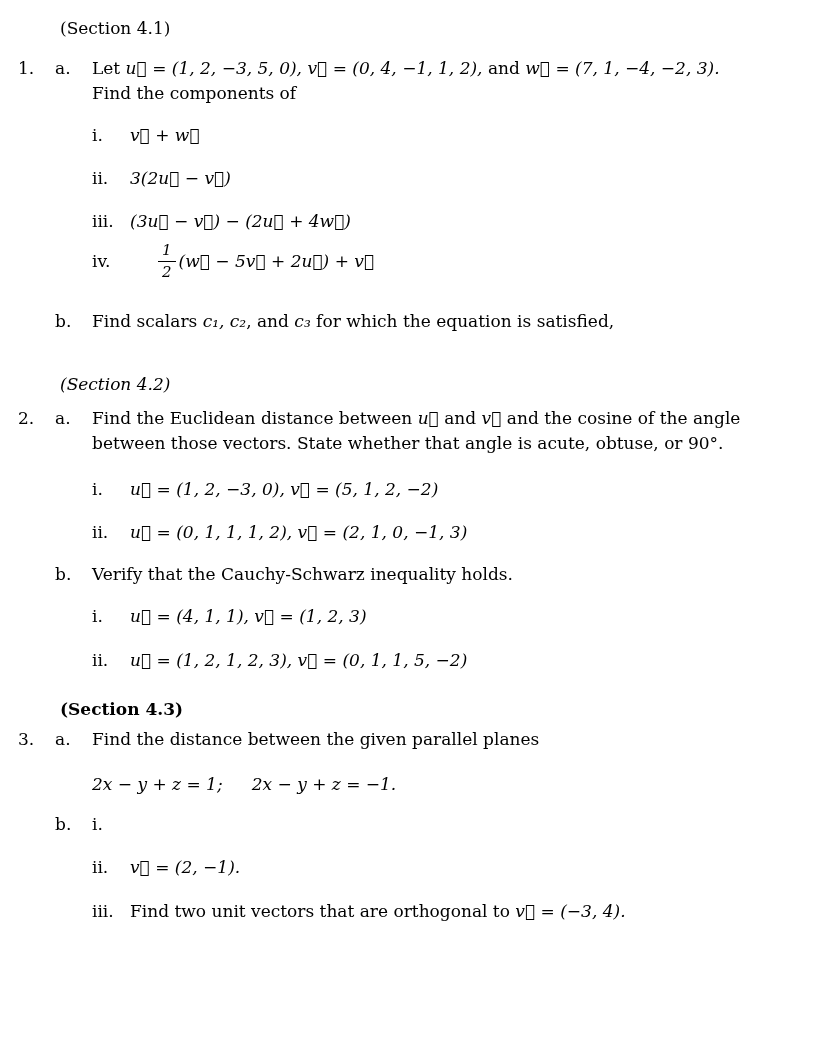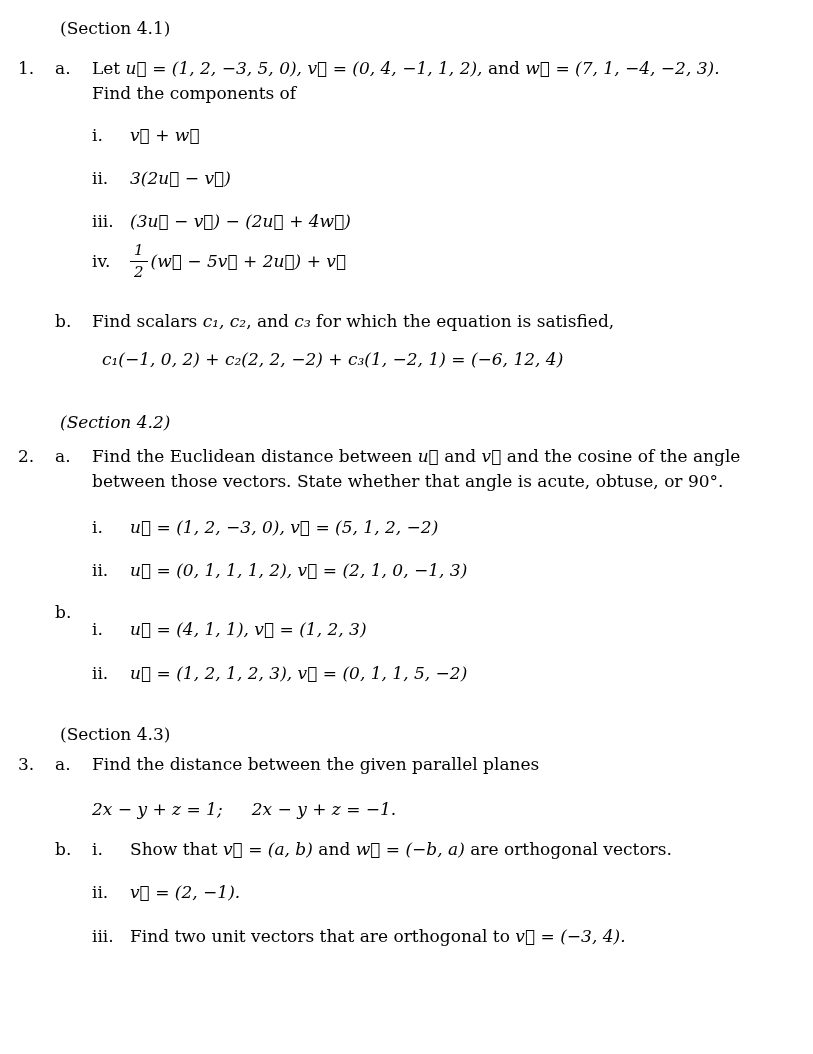--- a/index.html
+++ b/index.html
@@ -29,21 +29,21 @@
   .ilabel { width: 38px; flex: none; }
   .iformula { min-width: 0; }
 
   .math { font-style: italic; }
   .txt { font-style: normal; }
 
   .eq-indent { margin-left: 10px; }
   .eq-gap { margin-left: 29px; }
 
   
-  .item-iv { height: 48px; align-items: center; }
+  .item-iv { height: 48px; align-items: center; gap: 28px; }
   .iv-flex { display: inline-flex; align-items: center; gap: 3px; }
   .frac {
     display: inline-flex;
     flex-direction: column;
     align-items: center;
     font-style: italic;
     font-size: 15px;
     line-height: 19px;
   }
   .frac .num { border-bottom: 1.2px solid #000; padding: 0 4px 1px; }
@@ -53,21 +53,21 @@
   .mt5  { margin-top: 5px; }
   .mt9  { margin-top: 9px; }
   .mt13 { margin-top: 13px; }
   .mt15 { margin-top: 15px; }
   .mt17 { margin-top: 17px; }
   .mt18 { margin-top: 18px; }
   .mt19 { margin-top: 19px; }
   .mt20 { margin-top: 20px; }
   .mt21 { margin-top: 21px; }
   .mt24 { margin-top: 24px; }
-  .mt36 { margin-top: 36px; }
+  .mt36 { margin-top: 24px; font-weight: bold; }
   .mt38 { margin-top: 38px; font-style: italic; }
   .mt3  { margin-top: 3px; }
 </style>
 </head>
 <body>
 
 <div class="page">
 
   <div class="heading">(Section 4.1)</div>
 
@@ -103,21 +103,20 @@
               <span class="math">(w⃗ − 5v⃗ + 2u⃗) + v⃗</span>
             </span>
           </div>
         </div>
       </div>
 
       <div class="part mt24">
         <div class="plabel">b.</div>
         <div class="pcontent">
           <div><span class="txt">Find scalars </span><span class="math">c₁, c₂</span><span class="txt">, and </span><span class="math">c₃</span><span class="txt"> for which the equation is satisfied,</span></div>
-          <div class="mt13 eq-indent math">c₁(−1, 0, 2) + c₂(2, 2, −2) + c₃(1, −2, 1) = (−6, 12, 4)</div>
         </div>
       </div>
     </div>
   </div>
 
   <div class="heading mt38">(Section 4.2)</div>
 
   <div class="problem mt9">
     <div class="pnum">2.</div>
     <div class="pbody">
@@ -135,20 +134,21 @@
           <div class="item mt18">
             <span class="ilabel">ii.</span>
             <span class="iformula math">u⃗ = (0, 1, 1, 1, 2), v⃗ = (2, 1, 0, −1, 3)</span>
           </div>
         </div>
       </div>
 
       <div class="part mt17">
         <div class="plabel">b.</div>
         <div class="pcontent">
+          <div>Verify that the Cauchy-Schwarz inequality holds.</div>
           <div class="item mt17">
             <span class="ilabel">i.</span>
             <span class="iformula math">u⃗ = (4, 1, 1), v⃗ = (1, 2, 3)</span>
           </div>
           <div class="item mt19">
             <span class="ilabel">ii.</span>
             <span class="iformula math">u⃗ = (1, 2, 1, 2, 3), v⃗ = (0, 1, 1, 5, −2)</span>
           </div>
         </div>
       </div>
@@ -167,21 +167,20 @@
           <div>Find the distance between the given parallel planes</div>
           <div class="mt20"><span class="math">2x − y + z = 1;</span><span class="math eq-gap">2x − y + z = −1.</span></div>
         </div>
       </div>
 
       <div class="part mt15">
         <div class="plabel">b.</div>
         <div class="pcontent">
           <div class="item">
             <span class="ilabel">i.</span>
-            <span class="iformula"><span class="txt">Show that </span><span class="math">v⃗ = (a, b)</span><span class="txt"> and </span><span class="math">w⃗ = (−b, a)</span><span class="txt"> are orthogonal vectors.</span></span>
           </div>
           <div class="item mt18">
             <span class="ilabel">ii.</span>
             <span class="iformula">
               <div class="math">v⃗ = (2, −1).</div>
             </span>
           </div>
           <div class="item mt19">
             <span class="ilabel">iii.</span>
             <span class="iformula"><span class="txt">Find two unit vectors that are orthogonal to </span><span class="math">v⃗ = (−3, 4).</span></span>

